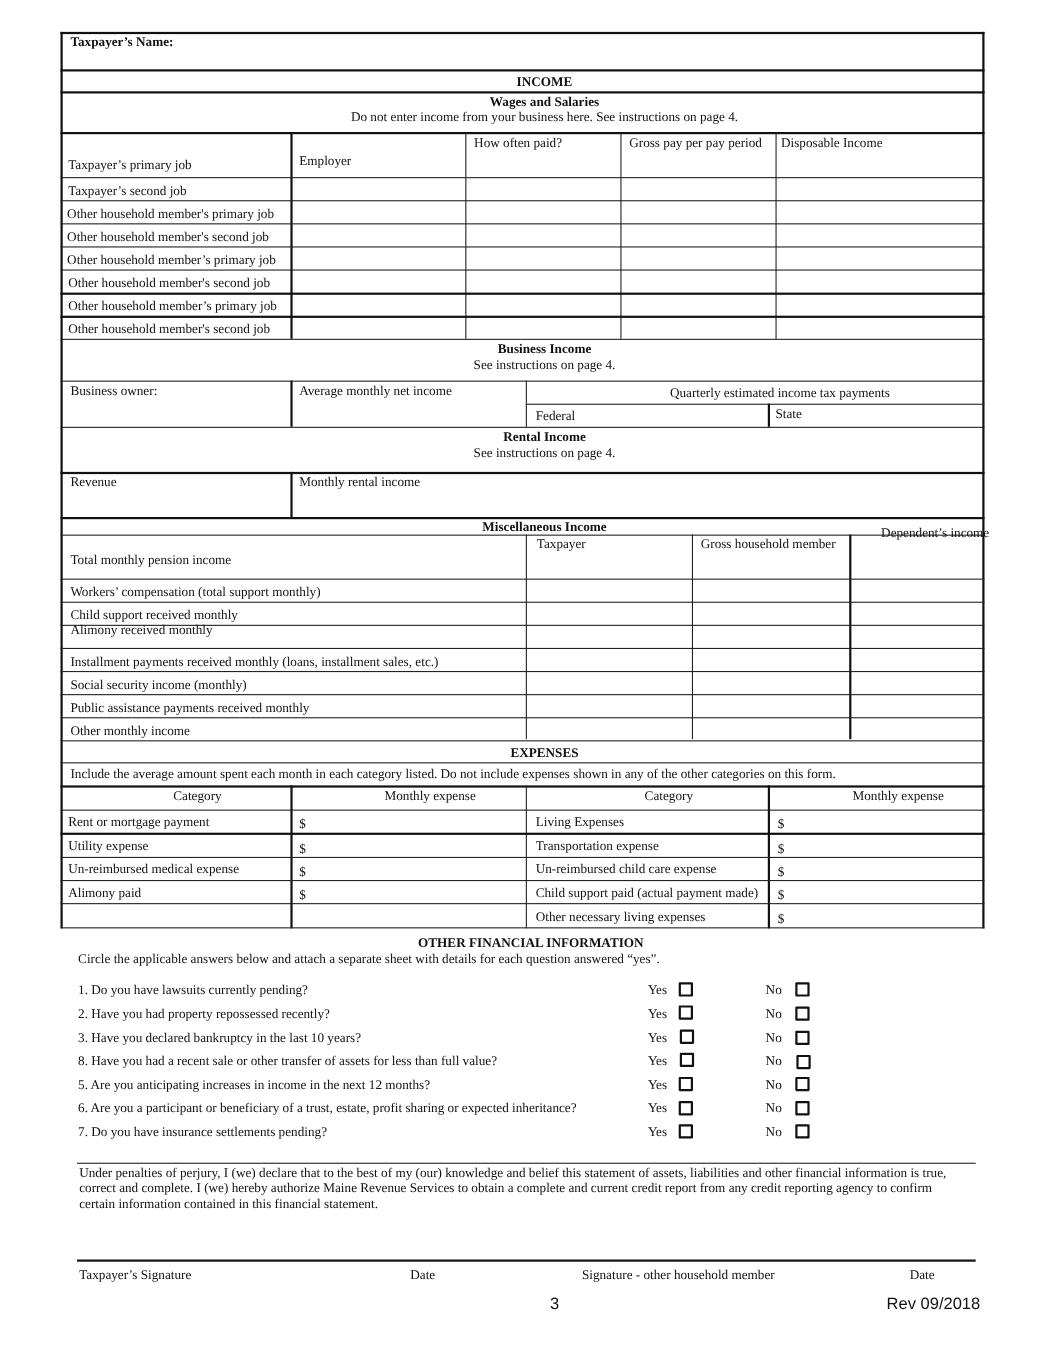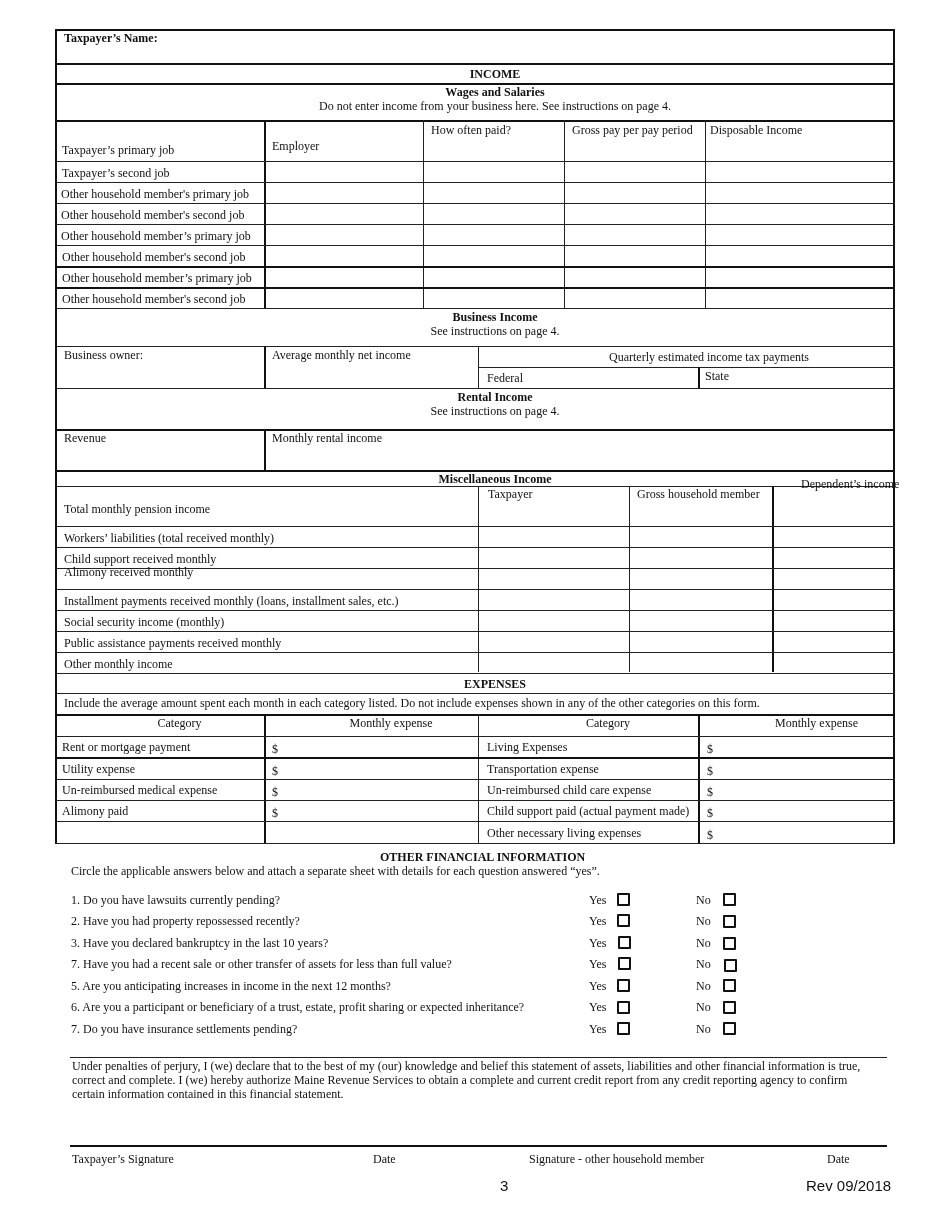--- a/index.html
+++ b/index.html
@@ -85,21 +85,21 @@
 <div class="hl" style="left:55px; top:486px; width:840px;"></div>
 <div class="vl" style="left:478px; top:486px; height:186px;"></div>
 <div class="vl" style="left:629px; top:486px; height:186px;"></div>
 <div class="vl thick" style="left:772px; top:486px; height:186px;"></div>
 <div class="t" style="left:488px; top:487px;">Taxpayer</div>
 <div class="t" style="left:637px; top:487px;">Gross household member</div>
 <div class="t" style="left:781px; top:477px;margin-left:20px;">Dependent’s income</div>
 
 <div class="t" style="left:64px; top:502px;">Total monthly pension income</div>
 <div class="hl" style="left:55px; top:526px; width:840px;"></div>
-<div class="t" style="left:64px; top:531px;">Workers’ liabilities (total received monthly)</div>
+<div class="t" style="left:64px; top:531px;">Workers’ compensation (total support monthly)</div>
 <div class="hl" style="left:55px; top:547px; width:840px;"></div>
 <div class="t" style="left:64px; top:552px;">Child support received monthly</div>
 <div class="hl" style="left:55px; top:568px; width:840px;"></div>
 <div class="t" style="left:64px; top:565px;">Alimony received monthly</div>
 <div class="hl" style="left:55px; top:589px; width:840px;"></div>
 <div class="t" style="left:64px; top:594px;">Installment payments received monthly (loans, installment sales, etc.)</div>
 <div class="hl" style="left:55px; top:610px; width:840px;"></div>
 <div class="t" style="left:64px; top:615px;">Social security income (monthly)</div>
 <div class="hl" style="left:55px; top:631px; width:840px;"></div>
 <div class="t" style="left:64px; top:636px;">Public assistance payments received monthly</div>
@@ -163,21 +163,21 @@
 <div class="cb" style="left:617px; top:914px;"></div>
 <div class="t" style="left:696px; top:914px;">No</div>
 <div class="cb" style="left:723px; top:915px;"></div>
 
 <div class="t" style="left:71px; top:936px;">3.  Have you declared bankruptcy in the last 10 years?</div>
 <div class="t" style="left:589px; top:936px;">Yes</div>
 <div class="cb" style="left:618px; top:936px;"></div>
 <div class="t" style="left:696px; top:936px;">No</div>
 <div class="cb" style="left:723px; top:937px;"></div>
 
-<div class="t" style="left:71px; top:957px;">7.  Have you had a recent sale or other transfer of assets for less than full value?</div>
+<div class="t" style="left:71px; top:957px;">8.  Have you had a recent sale or other transfer of assets for less than full value?</div>
 <div class="t" style="left:589px; top:957px;">Yes</div>
 <div class="cb" style="left:618px; top:957px;"></div>
 <div class="t" style="left:696px; top:957px;">No</div>
 <div class="cb" style="left:724px; top:959px;"></div>
 
 <div class="t" style="left:71px; top:979px;">5.  Are you anticipating increases in income in the next 12 months?</div>
 <div class="t" style="left:589px; top:979px;">Yes</div>
 <div class="cb" style="left:617px; top:979px;"></div>
 <div class="t" style="left:696px; top:979px;">No</div>
 <div class="cb" style="left:723px; top:979px;"></div>

